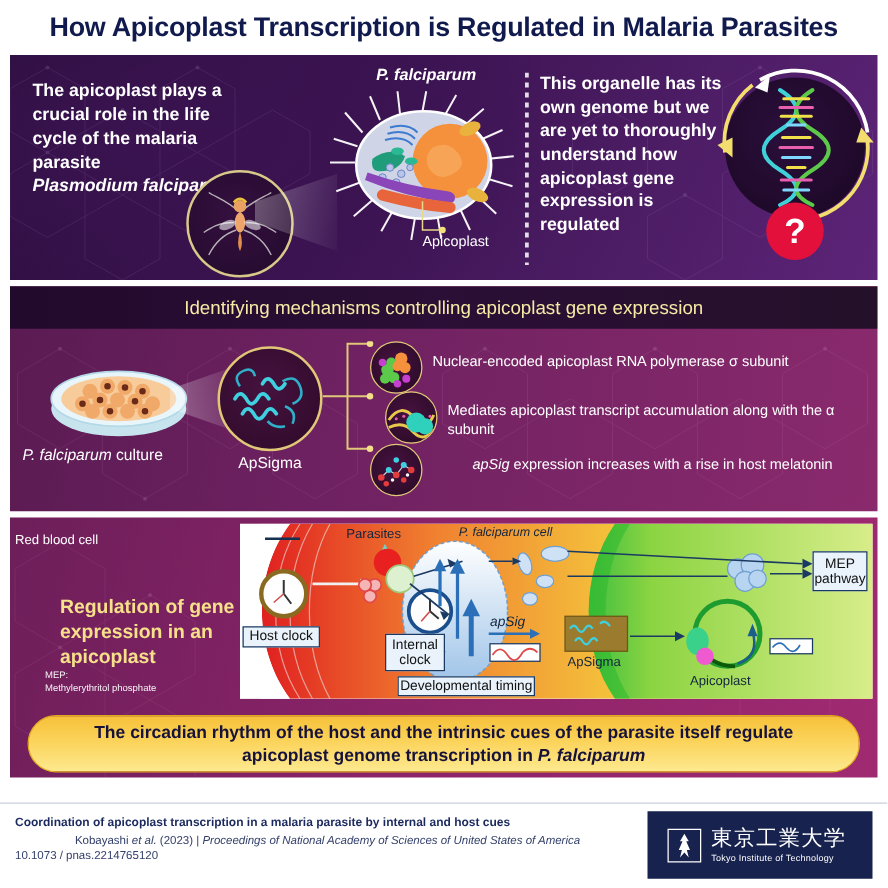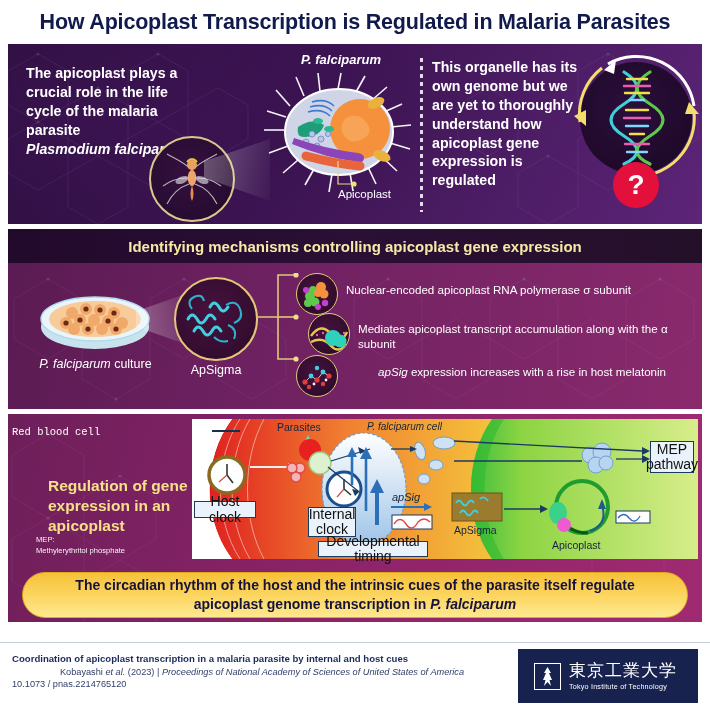--- a/index.html
+++ b/index.html
@@ -86,25 +86,25 @@
     background:
       linear-gradient(100deg, #5a1b52 0%, #6d2160 35%, #7a2566 65%, #8a2a6d 100%);
     overflow:hidden;
   }
   .mid-head {
     position:absolute; left:0; right:0; top:0; height:34px;
     background: linear-gradient(90deg, #220a2c 0%, #2b0f36 50%, #241029 100%);
     display:flex; align-items:center; justify-content:center;
   }
   .mid-head span {
-    color:#f7e9a6; font-size:15px; font-weight:bold;
+    color:#f7e9a6; font-size:15px; font-weight:normal;
   }
   .dish { position:absolute; left:28px; top:50px; width:118px; height:76px; }
   .dish-label {
-    position:absolute; left:10px; top:128px; width:155px; text-align:center;
+    position:absolute; left:10px; top:128px; width:155px; text-align:left;
     color:#fff; font-size:12.5px;
   }
   .dish-label i { font-style:italic; }
   .beam2 {
     position:absolute; left:128px; top:62px; width:58px; height:56px;
     background: linear-gradient(80deg, rgba(255,255,255,.32), rgba(255,255,255,.03));
     clip-path: polygon(0% 36%, 0% 64%, 100% 100%, 100% 0%);
   }
   .aps-circle {
     position:absolute; left:166px; top:48px; width:84px; height:84px;
@@ -147,21 +147,21 @@
     position:absolute; left:28px; top:120px; color:#fff;
     font-size:7.6px; line-height:1.45; opacity:.95;
   }
   .diagram {
     position:absolute; left:184px; top:5px; width:506px; height:140px;
     background:#fff;
   }
   .lbl { position:absolute; font-family:"Liberation Sans", sans-serif; }
   .box {
     position:absolute; border:1px solid #1b3a63; background:#eaf2fb;
-    font-size:14px; color:#111; text-align:center;
+    font-size:11px; color:#111; text-align:center;
     display:flex; align-items:center; justify-content:center; line-height:1.1;
   }
   .conclusion {
     position:absolute; left:14px; right:14px; top:158px; height:46px;
     border-radius:23px;
     background: linear-gradient(180deg, #f6c13a 0%, #fbd35a 45%, #fde98f 100%);
     border:1px solid #e0a81f;
     display:flex; align-items:center; justify-content:center; text-align:center;
     color:#16123a; font-size:14px; font-weight:bold; line-height:1.35;
     padding:0 16px;
@@ -635,21 +635,21 @@
         <g stroke="#1b3a63" stroke-width="1.3" fill="none">
           <line x1="262" y1="22" x2="450" y2="32"></line>
           <line x1="262" y1="42" x2="390" y2="42"></line>
           <line x1="424" y1="40" x2="450" y2="40"></line>
         </g>
         <path d="M450 28 L458 32 L450 36 Z" fill="#1b3a63"></path>
         <path d="M450 36 L458 40 L450 44 Z" fill="#1b3a63"></path>
       </svg>
 
       
-      <div class="lbl" style="left:-180px;top:7px;color:#ffffff;font-size:10.5px;font-family:Liberation Mono, monospace;">Red blood cell</div>
+      <div class="lbl" style="left:-180px;top:7px;color:#ffffff;font-size:10.5px;">Red blood cell</div>
       <div class="lbl" style="left:85px;top:2px;color:#12243d;font-size:10.5px;">Parasites</div>
       <div class="lbl" style="left:175px;top:2px;color:#12243d;font-size:10px;font-style:italic;">P. falciparum cell</div>
       <div class="box" style="left:2px;top:82px;width:62px;height:17px;">Host clock</div>
       <div class="box" style="left:116px;top:88px;width:48px;height:30px;white-space:pre-line;">Internal
 clock</div>
       <div class="box" style="left:126px;top:122px;width:110px;height:16px;">Developmental timing</div>
       <div class="lbl" style="left:262px;top:105px;color:#12243d;font-size:10.5px;">ApSigma</div>
       <div class="lbl" style="left:360px;top:120px;color:#12243d;font-size:10.5px;">Apicoplast</div>
       <div class="box" style="left:458px;top:22px;width:44px;height:32px;white-space:pre-line;">MEP
 pathway</div>

